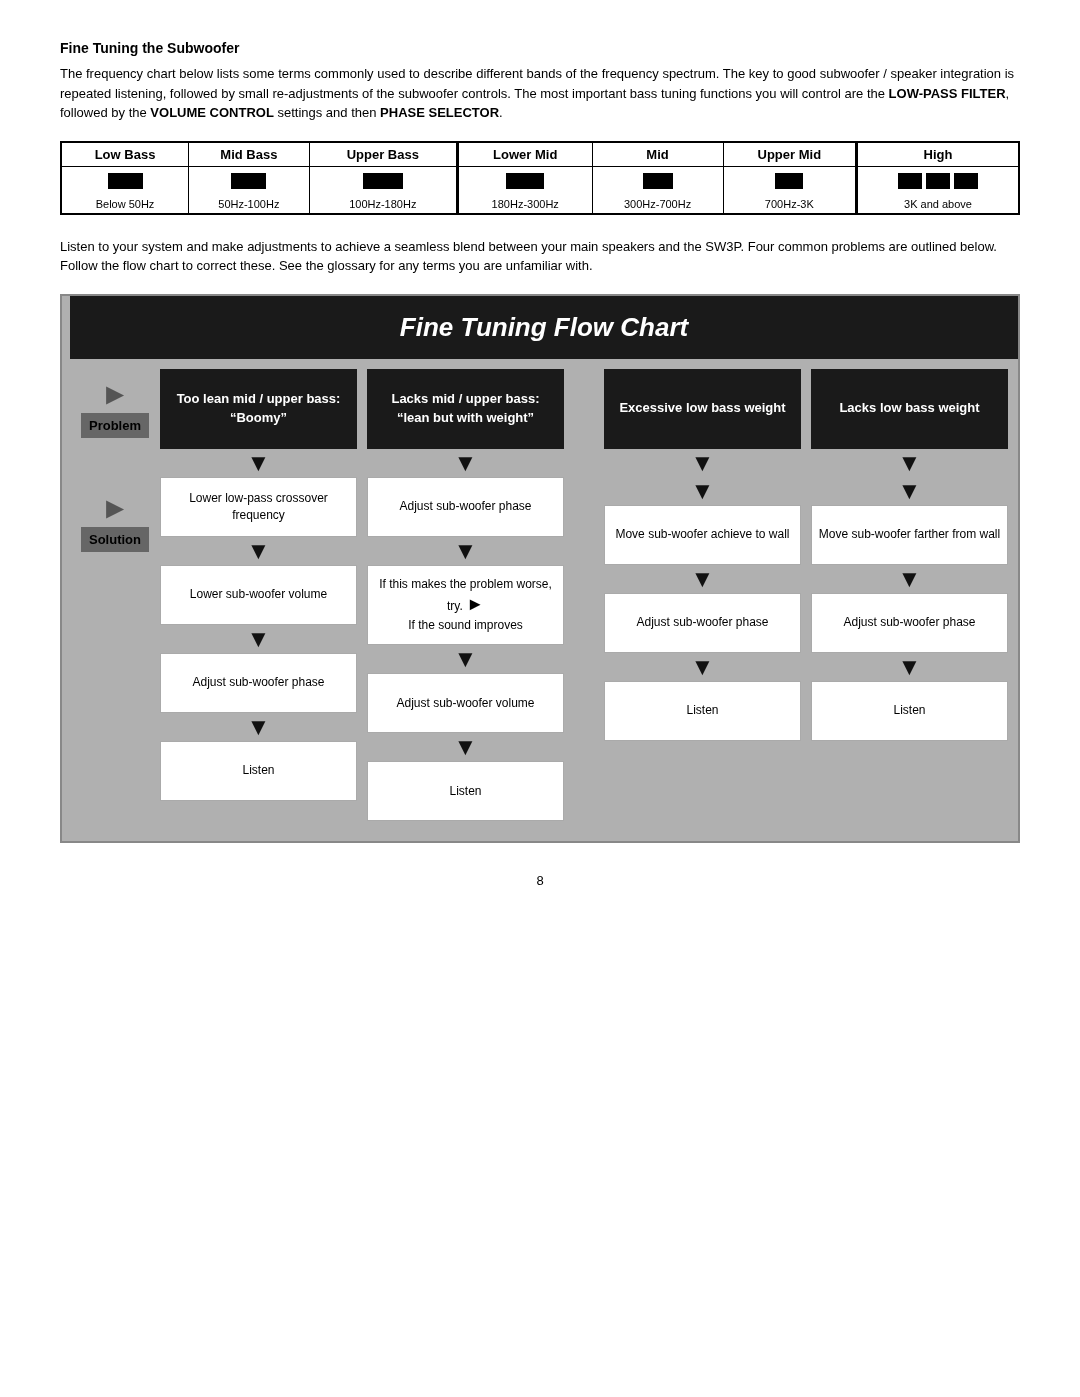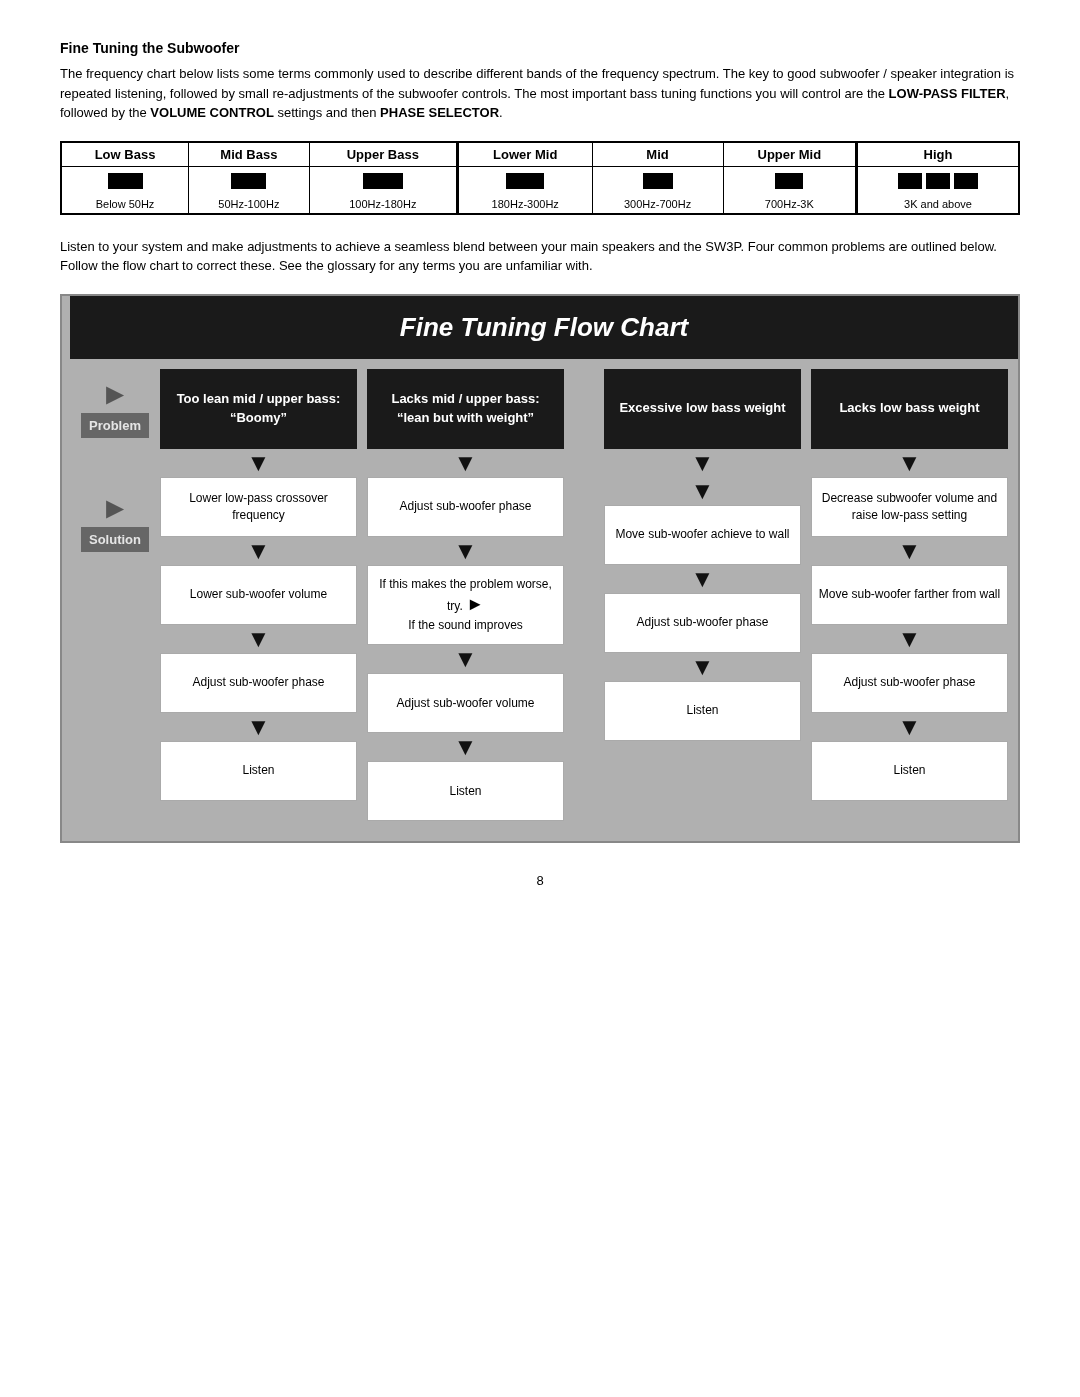--- a/index.html
+++ b/index.html
@@ -72,21 +72,21 @@
       justify-content: center;
       gap: 4px;
     }
     .fc-arrow-right {
       font-size: 30px;
       color: #555;
       line-height: 1;
     }
     .fc-row-label {
       background: #666;
-      color: #e5e5e5;
+      color: #000000;
       font-size: 13px;
       font-weight: bold;
       padding: 5px 6px;
       text-align: center;
       width: 68px;
     }
     .fc-cols {
       display: flex;
       flex: 1;
       gap: 10px;
@@ -307,21 +307,20 @@
         <div class="fc-col">
           <span class="fc-down-arrow">▼</span>
           <div class="fc-box-white">Move sub-woofer achieve to wall</div>
           <span class="fc-down-arrow">▼</span>
           <div class="fc-box-white">Adjust sub-woofer phase</div>
           <span class="fc-down-arrow">▼</span>
           <div class="fc-box-white">Listen</div>
         </div>
 
         <div class="fc-col">
-          <div class="fc-box-white">Decrease subwoofer volume and raise low-pass setting</div>
           <span class="fc-down-arrow">▼</span>
           <div class="fc-box-white">Move sub-woofer farther from wall</div>
           <span class="fc-down-arrow">▼</span>
           <div class="fc-box-white">Adjust sub-woofer phase</div>
           <span class="fc-down-arrow">▼</span>
           <div class="fc-box-white">Listen</div>
         </div>
       </div>
     </div>
 

